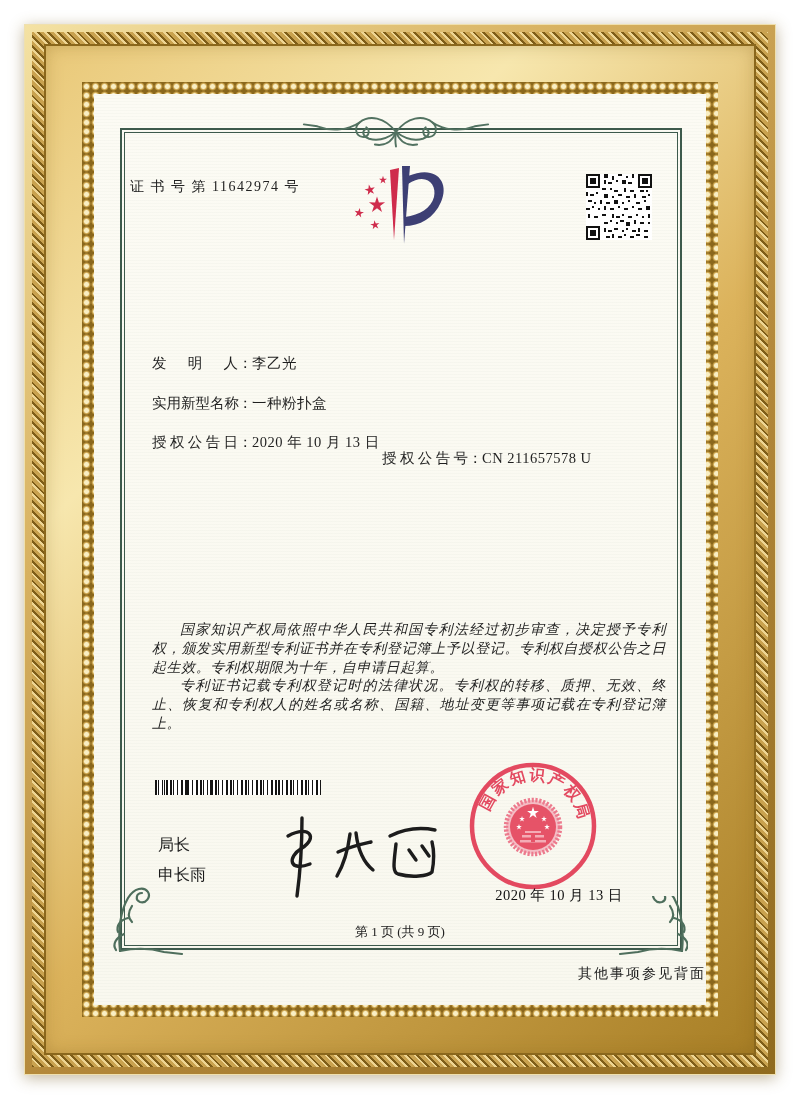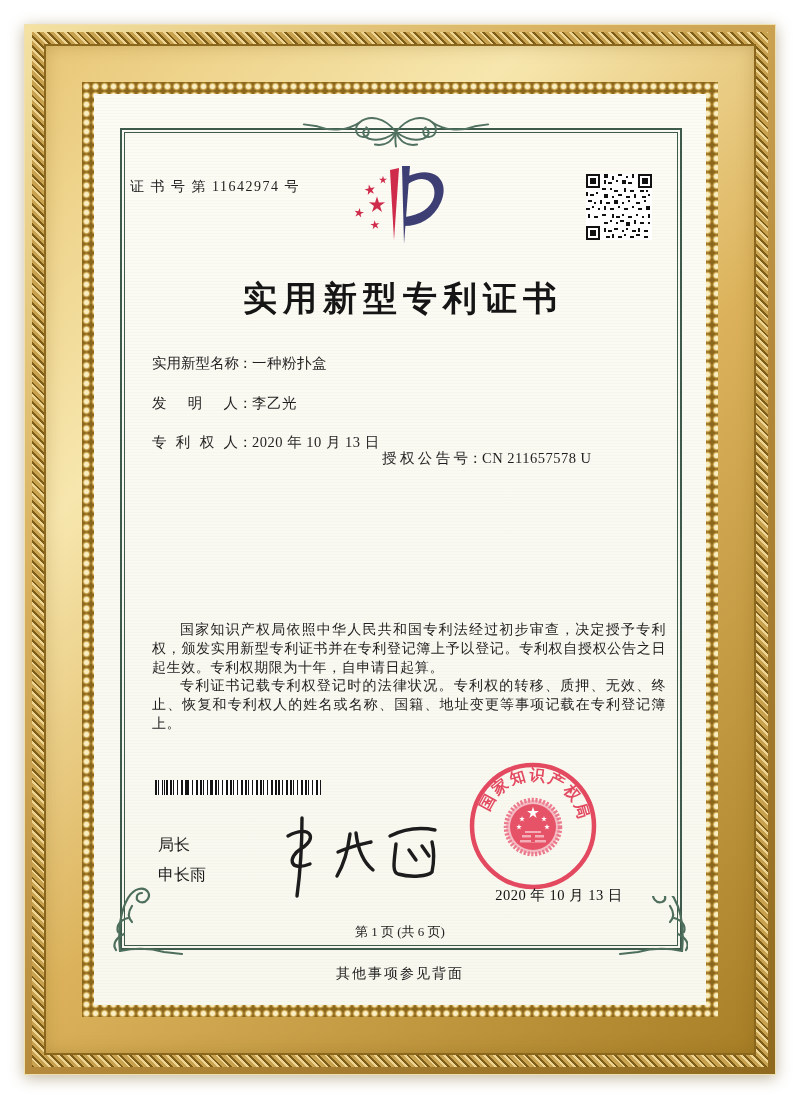--- a/index.html
+++ b/index.html
@@ -37,36 +37,36 @@
   
   .fields{position:absolute;left:58px;top:256px;width:526px;font-size:14.5px;}
   .field-row{position:relative;line-height:26px;margin-bottom:13.5px;white-space:nowrap;}
   .flabel{display:inline-block;width:86px;text-align:justify;text-align-last:justify;vertical-align:top;}
   .fcolon{display:inline-block;width:14px;}
   .fvalue{letter-spacing:.5px;}
   .pair2{position:absolute;left:230px;top:16px;}
   
   .paras{position:absolute;left:58px;top:527px;width:514px;font-size:14px;line-height:18.8px;
          letter-spacing:.6px;text-align:justify;}
-  .paras p{margin:0;text-indent:2em;}
+  .paras p{margin:0;text-indent:2em;font-style:italic;}
   
   .barcode{position:absolute;left:61px;top:686px;width:166px;height:15px;background:
     repeating-linear-gradient(90deg,rgba(0,0,0,0) 0 9px,#141414 9px 10px,rgba(0,0,0,0) 10px 23px),
     repeating-linear-gradient(90deg,#141414 0 2px,#fff 2px 3px,#141414 3px 4px,#fff 4px 7px,#141414 7px 8px,#fff 8px 11px,#141414 11px 13px,#fff 13px 15px);}
   
   .signer{position:absolute;left:64px;top:736px;font-family:"Liberation Sans",sans-serif;
           font-size:16px;line-height:30px;color:#1a1a1a;}
   .signature{position:absolute;left:158px;top:712px;}
   
   .seal{position:absolute;left:372px;top:665px;opacity:.93;}
   .seal-date{position:absolute;left:375px;top:792px;width:180px;text-align:center;
              font-size:14.5px;letter-spacing:.5px;color:#111;}
   
   .page-num{position:absolute;left:0;right:0;top:829px;text-align:center;font-size:13px;color:#222;}
-  .back-note{position:absolute;left:0;right:0;top:871px;text-align:center;font-size:14px;
+  .back-note{position:absolute;left:0;right:0;top:871px;text-align:right;font-size:14px;
              letter-spacing:2px;color:#222;}
 </style>
 </head>
 <body>
 
 <div class="scene">
   <div class="frame">
     <div class="frame-rope">
       <div class="frame-slope">
         <div class="frame-beads">
@@ -149,31 +149,30 @@
                          M0,9h1v2h-1z M2,10h2v1h-2z M5,9h1v1h-1z M9,10h2v2h-2z M13,11h1v1h-1z M16,10h2v1h-2z M20,11h2v1h-2z M24,10h1v2h-1z M28,11h2v1h-2z M31,10h1v1h-1z
                          M1,13h2v1h-2z M4,14h1v1h-1z M7,13h1v2h-1z M10,14h2v1h-2z M14,13h2v2h-2z M18,14h1v1h-1z M21,13h1v1h-1z M25,14h2v1h-2z M29,13h1v1h-1z
                          M0,17h2v1h-2z M3,16h1v1h-1z M6,17h1v1h-1z M9,16h1v2h-1z M12,17h2v1h-2z M16,16h1v1h-1z M19,17h2v1h-2z M23,16h1v1h-1z M26,17h2v1h-2z M30,16h2v2h-2z
                          M1,20h1v2h-1z M4,21h2v1h-2z M8,20h2v1h-2z M13,20h1v2h-1z M15,21h2v1h-2z M18,20h1v1h-1z M21,21h2v1h-2z M25,20h1v1h-1z M28,21h1v1h-1z M31,20h1v2h-1z
                          M9,24h2v1h-2z M12,23h1v1h-1z M15,24h1v1h-1z M17,23h2v1h-2z M20,24h2v2h-2z M24,23h1v2h-1z M27,24h2v1h-2z M31,24h1v1h-1z
                          M9,27h1v2h-1z M11,28h2v1h-2z M14,27h2v1h-2z M18,28h1v1h-1z M20,27h1v1h-1z M23,28h2v1h-2z M26,27h1v2h-1z M29,28h2v1h-2z
                          M10,31h2v1h-2z M13,30h1v2h-1z M16,31h2v1h-2z M19,30h1v1h-1z M22,31h2v1h-2z M25,30h2v1h-2z M29,31h2v1h-2z"></path>
               </g>
             </svg>
 
-            <div class="title">实用新型专利证书</div>
 
             <div class="fields">
+              <div class="field-row">
+                <span class="flabel">发明人</span><span class="fcolon">：</span><span class="fvalue">李乙光</span>
+              </div>
               <div class="field-row">
                 <span class="flabel">实用新型名称</span><span class="fcolon">：</span><span class="fvalue">一种粉扑盒</span>
               </div>
               <div class="field-row">
-                <span class="flabel">发明人</span><span class="fcolon">：</span><span class="fvalue">李乙光</span>
-              </div>
-              <div class="field-row">
-                <span class="flabel">专利权人</span><span class="fcolon">：</span><span class="fvalue">2020 年 10 月 13 日</span>
+                <span class="flabel">授权公告日</span><span class="fcolon">：</span><span class="fvalue">2020 年 10 月 13 日</span>
                 <span class="pair2">
                   <span class="flabel">授权公告号</span><span class="fcolon">：</span><span class="fvalue">CN 211657578 U</span>
                 </span>
               </div>
             </div>
 
             <div class="paras">
               <p>国家知识产权局依照中华人民共和国专利法经过初步审查，决定授予专利权，颁发实用新型专利证书并在专利登记簿上予以登记。专利权自授权公告之日起生效。专利权期限为十年，自申请日起算。</p>
               <p>专利证书记载专利权登记时的法律状况。专利权的转移、质押、无效、终止、恢复和专利权人的姓名或名称、国籍、地址变更等事项记载在专利登记簿上。</p>
             </div>
@@ -217,21 +216,21 @@
               <g fill="#f4a7b2">
                 <rect x="59" y="72" width="16" height="2"></rect>
                 <rect x="56" y="76" width="22" height="2.5"></rect>
                 <rect x="54" y="81" width="26" height="2.5"></rect>
                 <rect x="65" y="76" width="4" height="7" fill="#e5475e"></rect>
               </g>
             </svg>
 
             <div class="seal-date">2020 年 10 月 13 日</div>
 
-            <div class="page-num">第 1 页 (共 6 页)</div>
+            <div class="page-num">第 1 页 (共 9 页)</div>
             <div class="back-note">其他事项参见背面</div>
 
           </div>
         </div>
       </div>
     </div>
   </div>
 </div>
 
 </body></html>

